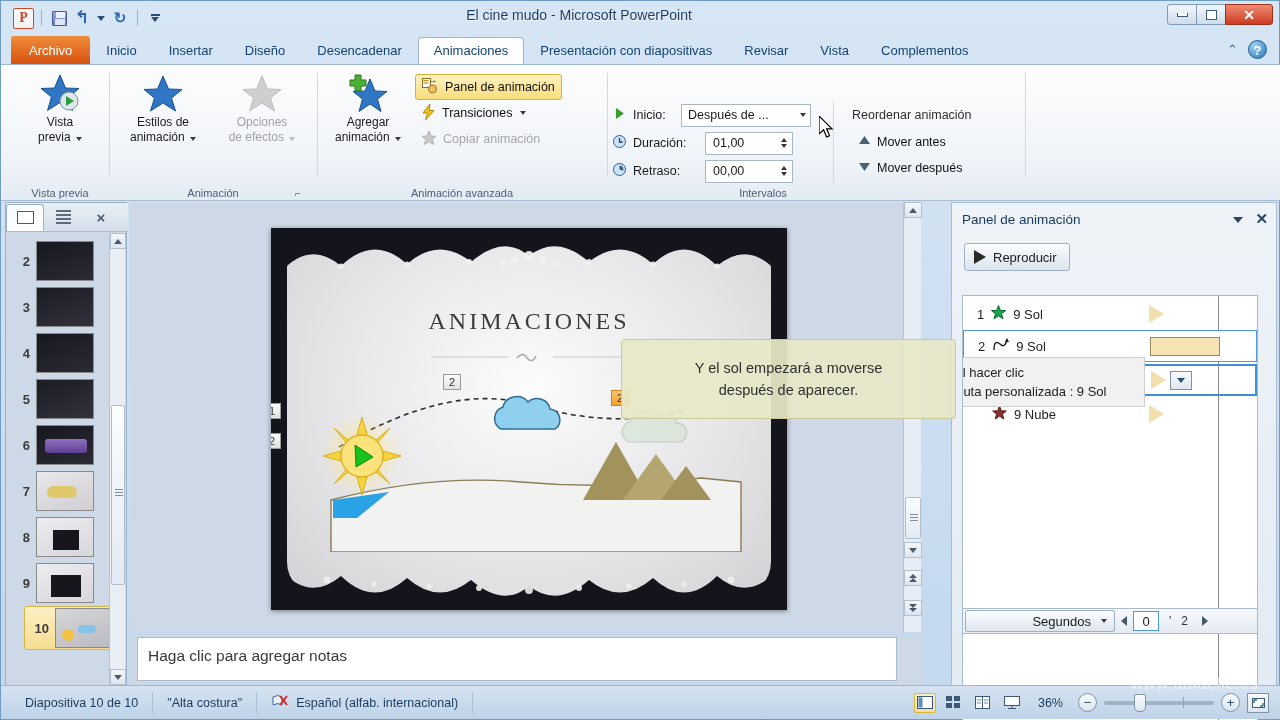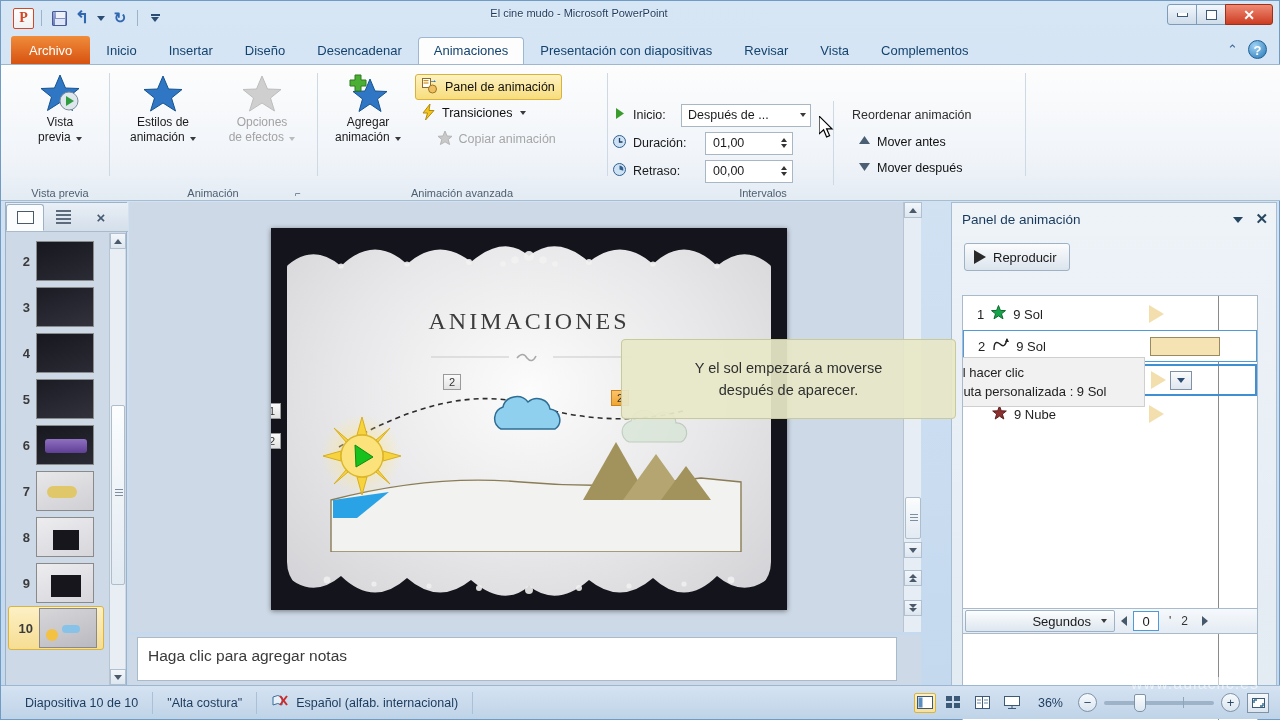--- a/index.html
+++ b/index.html
@@ -31,21 +31,21 @@
   .save-ic { width:15px; height:15px; background:linear-gradient(180deg,#9aa8d6,#6c7cba); border:1px solid #4a5a96; border-radius:1px; position:relative;}
   .save-ic:after{content:"";position:absolute;left:3px;top:0;width:9px;height:6px;background:#eef1f8;}
   .save-ic:before{content:"";position:absolute;left:2.5px;bottom:0;width:10px;height:6px;background:#dfe6f5;}
   .undo-ic { color:#2f67b0; font-size:17px; font-weight:bold; line-height:14px;}
   .redo-ic { color:#2f67b0; font-size:15px; font-weight:bold; }
   .tridown { width:0;height:0;border-left:4px solid transparent;border-right:4px solid transparent;border-top:5px solid #2b4d74;}
   .qat-more { display:flex;flex-direction:column;align-items:center;}
   .qat-more .bar{width:9px;height:1.5px;background:#2b4d74;margin-bottom:1px;}
   .wintitle {
     position:absolute; left:0; top:6px; width:1156px; text-align:center;
-    font-size:11px; color:#1b3a5c; text-shadow:0 1px 1px rgba(255,255,255,.9);
+    font-size:14px; color:#1b3a5c; text-shadow:0 1px 1px rgba(255,255,255,.9);
   }
   .wbtns { position:absolute; right:8px; top:3px; display:flex; height:22px; }
   .wbtn { width:30px; height:21px; border:1px solid #7d9cb9; background:linear-gradient(180deg,#f2f7fc,#cfdcea);
           display:flex;align-items:center;justify-content:center; margin-left:-1px;}
   .wbtn.min{border-radius:3px 0 0 3px;}
   .wbtn.close{ width:48px; background:linear-gradient(180deg,#ef8a74,#cc3c21); border-color:#9d3016; border-radius:0 3px 3px 0;
                color:#fff; font-weight:bold; font-size:14px;}
   .minglyph{width:11px;height:4px;border:1px solid #3c5a78;border-top:none;background:#fff;}
   .maxglyph{width:11px;height:10px;border:1.5px solid #3c5a78;background:#fff;}
 
@@ -73,21 +73,21 @@
   .bigbtn { display:flex; flex-direction:column; align-items:center; justify-content:flex-start;
             width:100%; padding-top:8px; cursor:default; }
   .bigbtn .lbl { font-size:12px; line-height:15px; text-align:center; color:#1b1b1b; }
   .bigbtn.dim .lbl { color:#a3a3a3; }
 
   .star { position:relative; width:44px; height:42px; }
   .star svg { display:block; }
 
   .smallbtn { display:flex; align-items:center; gap:6px; height:26px; padding:2px 6px; cursor:default;
               font-size:12.5px; color:#111; white-space:nowrap;}
-  .smallbtn.dim { color:#a6a6a6;justify-content:flex-end; }
+  .smallbtn.dim { color:#a6a6a6; }
   .smallbtn.highlight { background:linear-gradient(180deg,#fdf2c0,#f8dd7d); border:1px solid #d9b23c; border-radius:3px; }
   .caret { width:0;height:0;border-left:3.5px solid transparent;border-right:3.5px solid transparent;border-top:4px solid #3a3a3a; margin-left:2px;}
 
   .fieldrow { display:flex; align-items:center; height:28px; gap:6px; }
   .fieldrow .flabel { font-size:12.5px; width:66px; }
   .combo { height:23px; border:1px solid #a9b6c4; background:#fff; display:flex; align-items:center;
            padding:0 4px 0 6px; font-size:12.5px; justify-content:space-between;}
   .spin { height:23px; border:1px solid #a9b6c4; background:#fff; display:flex; align-items:center;
           padding:0 2px 0 7px; font-size:12.5px; justify-content:space-between; }
   .spinarrows{display:flex;flex-direction:column;gap:2px;align-items:center;padding-right:3px;}
@@ -104,21 +104,21 @@
   .lp-tab.sel { background:#fafcfe; border:1px solid #9db2c6; border-bottom:1px solid #fafcfe; border-radius:3px 3px 0 0;}
   .slide-ic{width:17px;height:13px;border:1.5px solid #4a5a6b;background:#fff;}
   .outl-ic{display:flex;flex-direction:column;gap:2px;}
   .outl-ic span{display:block;width:15px;height:1.8px;background:#5d6c7c;}
   .lp-close{color:#465b70;font-size:15px;font-weight:bold;}
   .thumbs { position:absolute; left:0; top:29px; width:104px; height:455px; overflow:hidden; padding-top:6px;}
   .thumbrow { display:flex; align-items:center; height:46px; padding-left:4px; gap:6px;}
   .thumbnum { width:20px; text-align:right; font-size:13px; color:#3b3b3b; font-weight:bold;}
   .thumb { width:58px; height:40px; border:1.5px solid #8a8a8a; background:#16161e; position:relative; overflow:hidden;}
   .thumbrow.sel { background:linear-gradient(180deg,#fdf0c5,#f6dd92); border:1px solid #d9b53f; border-radius:3px;
-                  height:44px; margin-left:2px; width:96px;}
+                  height:44px; margin-left:18px; width:96px;}
   .lp-scroll { position:absolute; right:1px; top:30px; width:16px; bottom:1px; background:#e8eef4; border-left:1px solid #b7c5d3;}
   .sbtn { width:16px;height:16px; background:linear-gradient(180deg,#f3f7fb,#dde6ef); border:1px solid #b0c0d0;
           display:flex;align-items:center;justify-content:center;}
   .sthumb { position:absolute; left:1px; width:14px; background:linear-gradient(180deg,#fbfdfe,#e2eaf2); border:1px solid #aebdcc; border-radius:2px;}
   .uptri{width:0;height:0;border-left:4px solid transparent;border-right:4px solid transparent;border-bottom:5px solid #4a5a6b;}
   .dntri{width:0;height:0;border-left:4px solid transparent;border-right:4px solid transparent;border-top:5px solid #4a5a6b;}
 
   
   .canvasarea{position:absolute; left:128px; top:201px; width:792px; height:430px; background:#cdd9e6;}
   .slide { position:absolute; left:142px; top:26px; width:516px; height:382px;

